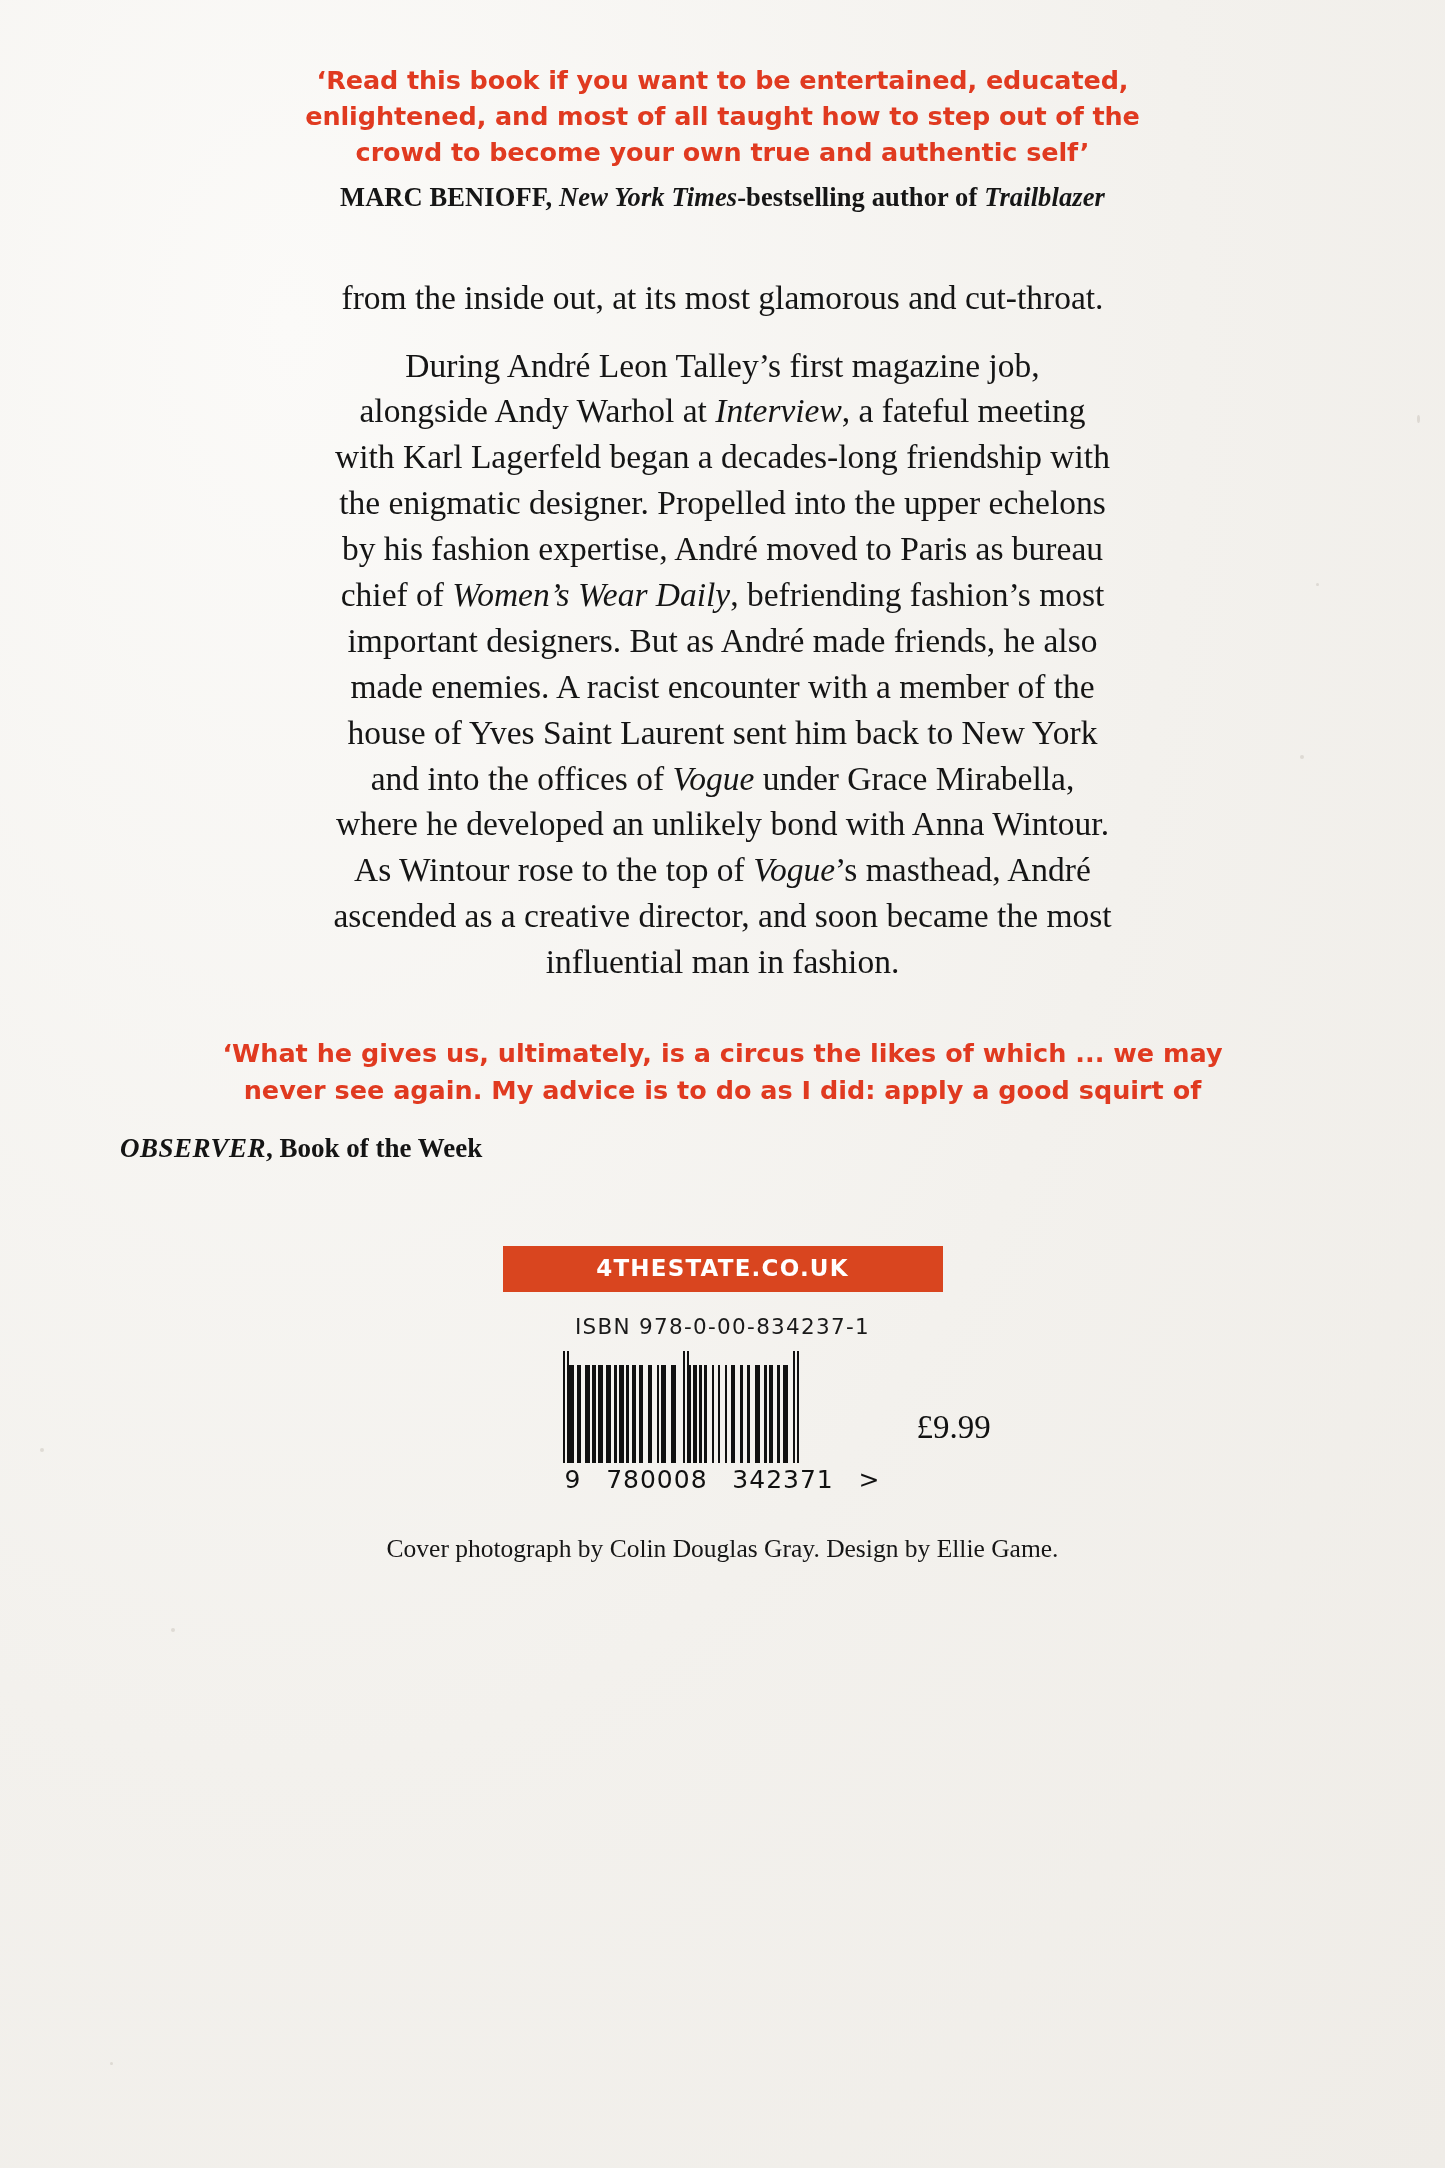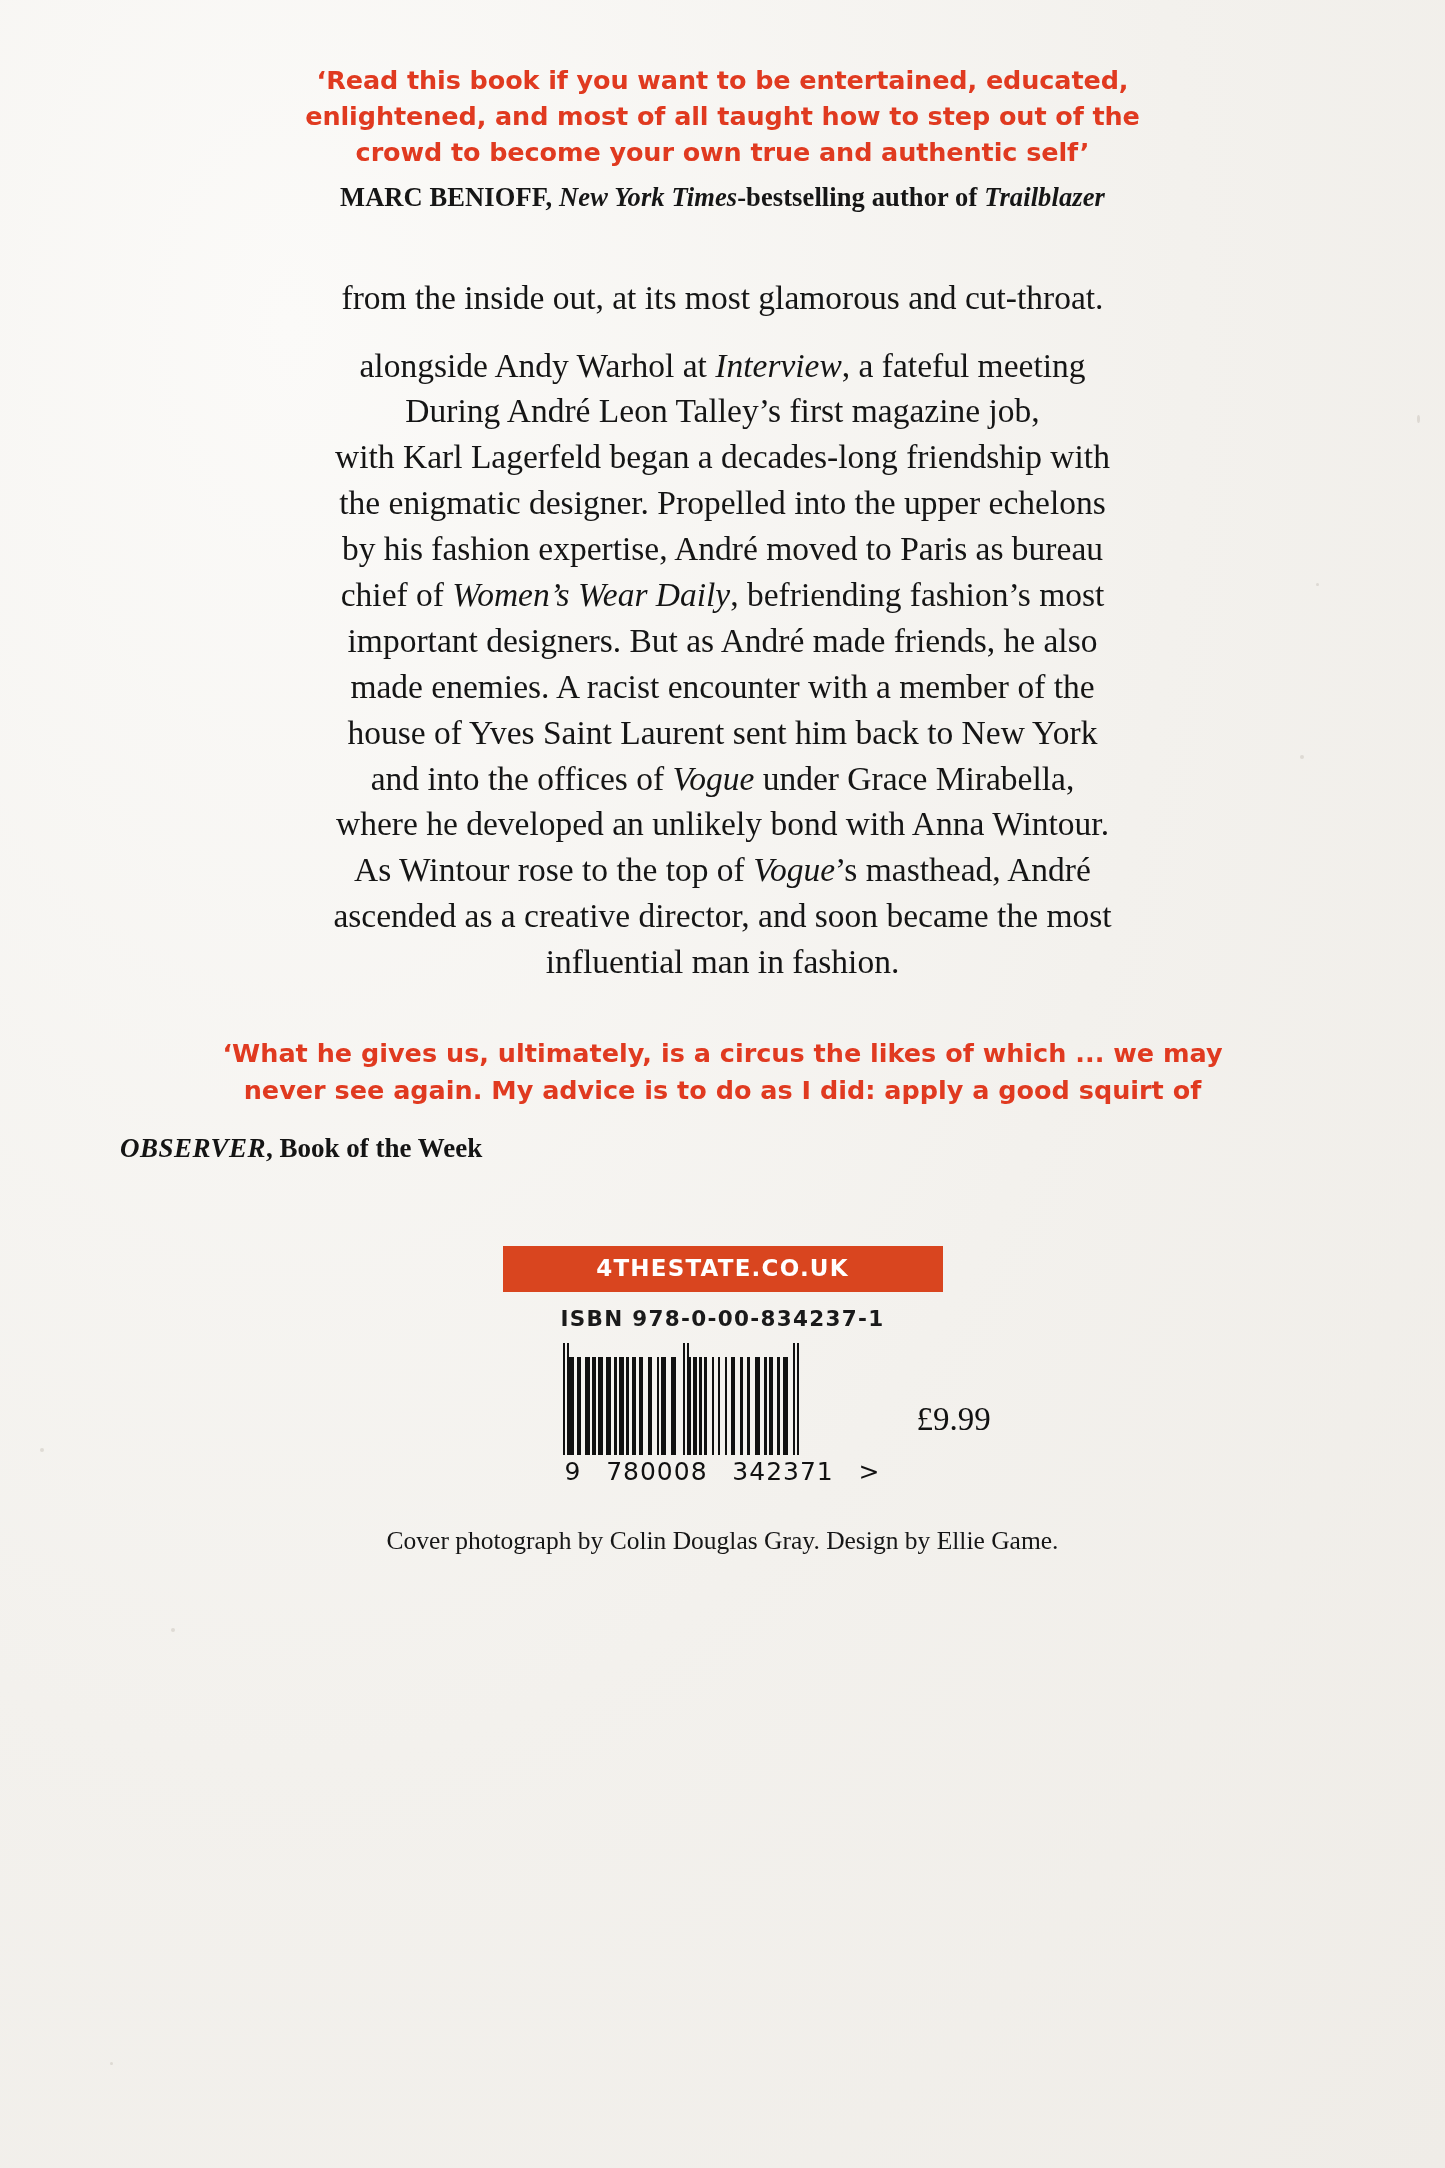--- a/index.html
+++ b/index.html
@@ -100,26 +100,25 @@
     letter-spacing: 1.2px;
     padding: 9px 36px 11px 36px;
     width: 440px;
     text-align: center;
     box-sizing: border-box;
   }
 
   
   .isbn {
     text-align: center;
-    margin-top: 14px;
+    margin-top: 22px;
     font-family: "DejaVu Sans", sans-serif;
     font-size: 21.5px;
     letter-spacing: 1.3px;
     color: #1a1a1a;
-    font-weight: bold;
   }
   .barcode-area {
     position: relative;
     display: flex;
     justify-content: center;
     margin-top: 12px;
   }
   .barcode-box {
     position: relative;
     width: 320px;
@@ -193,22 +192,22 @@
     <span class="caps">MARC BENIOFF,</span>
     <i>New York Times</i><span class="reg">-bestselling author of</span>
     <i>Trailblazer</i>
   </div>
 
   <div class="desc">
     <p>
       <span class="ln">from the inside out, at its most glamorous and cut-throat.</span>
     </p>
     <p class="para2">
+      <span class="ln">During André Leon Talley’s first magazine job,</span>
       <span class="ln"><span>alongside Andy Warhol at </span><i>Interview</i><span>, a fateful meeting</span></span>
-      <span class="ln">During André Leon Talley’s first magazine job,</span>
       <span class="ln">with Karl Lagerfeld began a decades-long friendship with</span>
       <span class="ln">the enigmatic designer. Propelled into the upper echelons</span>
       <span class="ln">by his fashion expertise, André moved to Paris as bureau</span>
       <span class="ln"><span>chief of </span><i>Women’s Wear Daily</i><span>, befriending fashion’s most</span></span>
       <span class="ln">important designers. But as André made friends, he also</span>
       <span class="ln">made enemies. A racist encounter with a member of the</span>
       <span class="ln">house of Yves Saint Laurent sent him back to New York</span>
       <span class="ln"><span>and into the offices of </span><i>Vogue</i><span> under Grace Mirabella,</span></span>
       <span class="ln">where he developed an unlikely bond with Anna Wintour.</span>
       <span class="ln"><span>As Wintour rose to the top of </span><i>Vogue</i><span>’s masthead, André</span></span>

